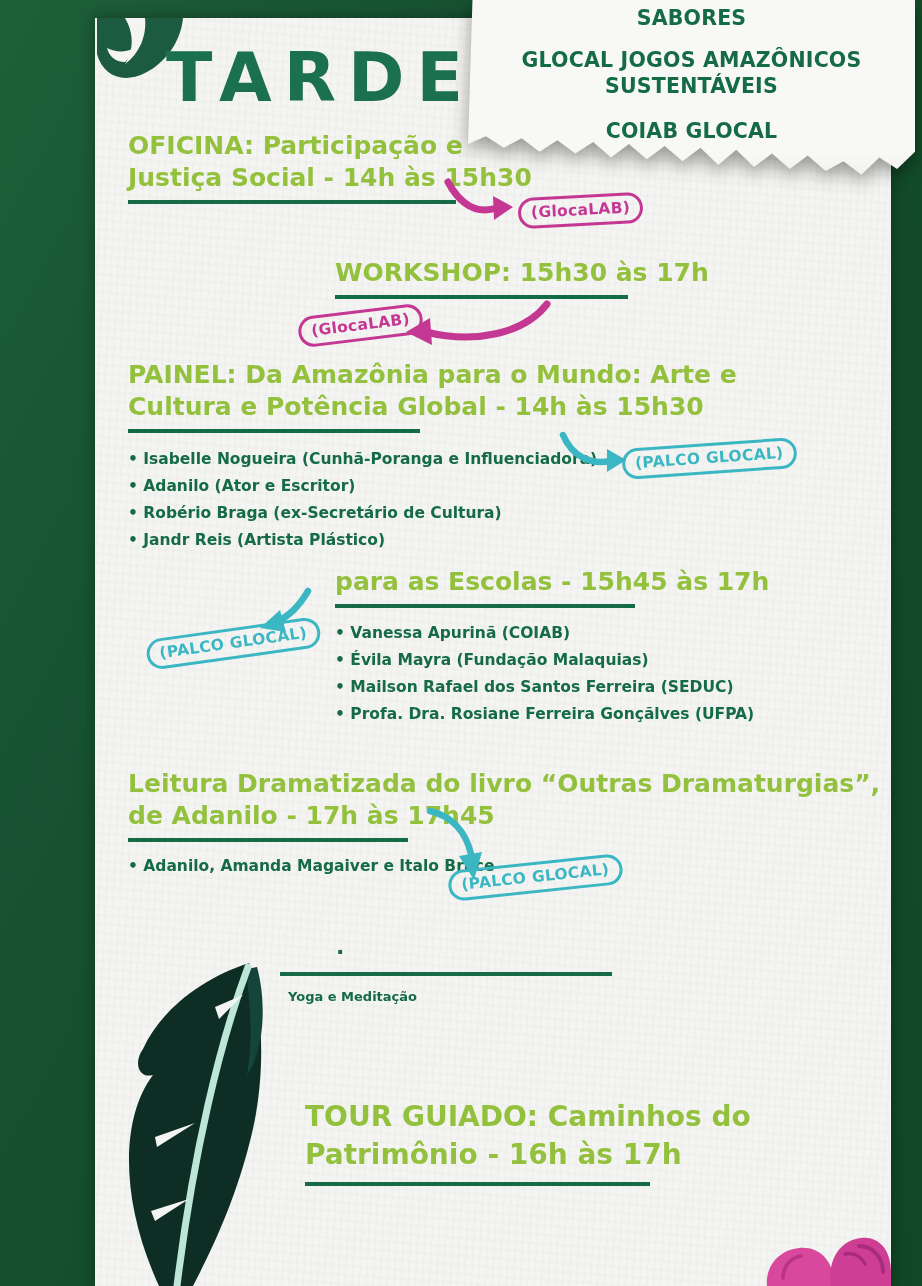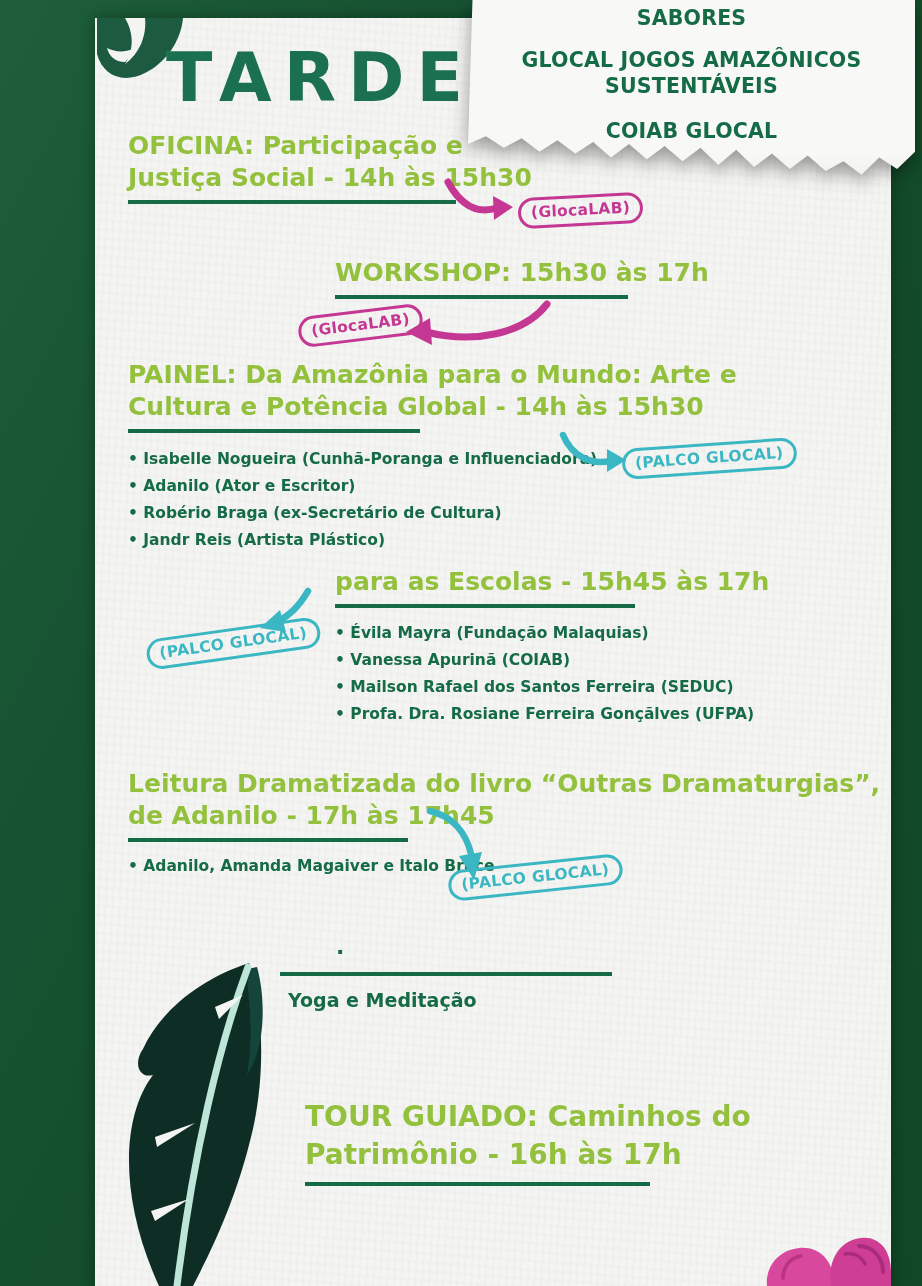--- a/index.html
+++ b/index.html
@@ -25,21 +25,21 @@
   
   #tarde{position:absolute;left:71px;top:26px;font-size:68px;font-weight:800;color:#1b7050;
     letter-spacing:12px;line-height:1;
     text-shadow:0 0 1px rgba(244,244,242,.25);}
   
   .session{position:absolute;}
   .h-green{color:#94c13d;font-weight:700;font-size:25px;line-height:32px;white-space:nowrap;}
   .h-big{font-size:28px;line-height:38px;}
   .underline{height:3.5px;background:#156b45;margin-top:6px;}
   .speaker{color:#156b45;font-weight:700;font-size:15.5px;line-height:27px;white-space:nowrap;}
-  .sub{color:#156b45;font-weight:700;font-size:19px;}
+  .sub{color:#156b45;font-weight:700;font-size:13px;}
   
   .badge{position:absolute;border:3.5px solid;border-radius:18px;padding:3px 10px 4px;
     font-weight:700;font-size:15.5px;letter-spacing:.3px;white-space:nowrap;background:transparent;}
   .badge.pink{color:#c43793;border-color:#c43793;}
   .badge.teal{color:#3bb7c4;border-color:#3bb7c4;}
   .arrow{position:absolute;}
   #dot{position:absolute;left:241px;top:916px;color:#156b45;font-weight:700;font-size:22px;}
   
   .flora{position:absolute;}
 </style>
@@ -99,22 +99,22 @@
       <path d="M49 19 L68 30 L49 42 Z" fill="#3bb7c4"></path>
     </svg>
     <div class="badge teal" style="left:527px;top:425px;transform:rotate(-4deg)">
       <span>(PALCO GLOCAL)</span>
     </div>
 
     <div class="session" style="left:240px;top:548px">
       <div class="h-green">para as Escolas - 15h45 às 17h</div>
       <div class="underline" style="width:300px"></div>
       <div style="margin-top:12px">
+        <div class="speaker">• Vanessa Apurinã (COIAB)</div>
         <div class="speaker">• Évila Mayra (Fundação Malaquias)</div>
-        <div class="speaker">• Vanessa Apurinã (COIAB)</div>
         <div class="speaker">• Mailson Rafael dos Santos Ferreira (SEDUC)</div>
         <div class="speaker">• Profa. Dra. Rosiane Ferreira Gonçãlves (UFPA)</div>
       </div>
     </div>
     <svg class="arrow" style="left:161px;top:568px" width="56" height="54" viewBox="0 0 56 54">
       <path d="M52 5 C42 22 32 31 20 36" fill="none" stroke="#3bb7c4" stroke-width="6.5" stroke-linecap="round"></path>
       <path d="M24 24 L4 42 L30 46 Z" fill="#3bb7c4"></path>
     </svg>
     <div class="badge teal" style="left:51px;top:610px;transform:rotate(-8deg)">
       <span>(PALCO GLOCAL)</span>

